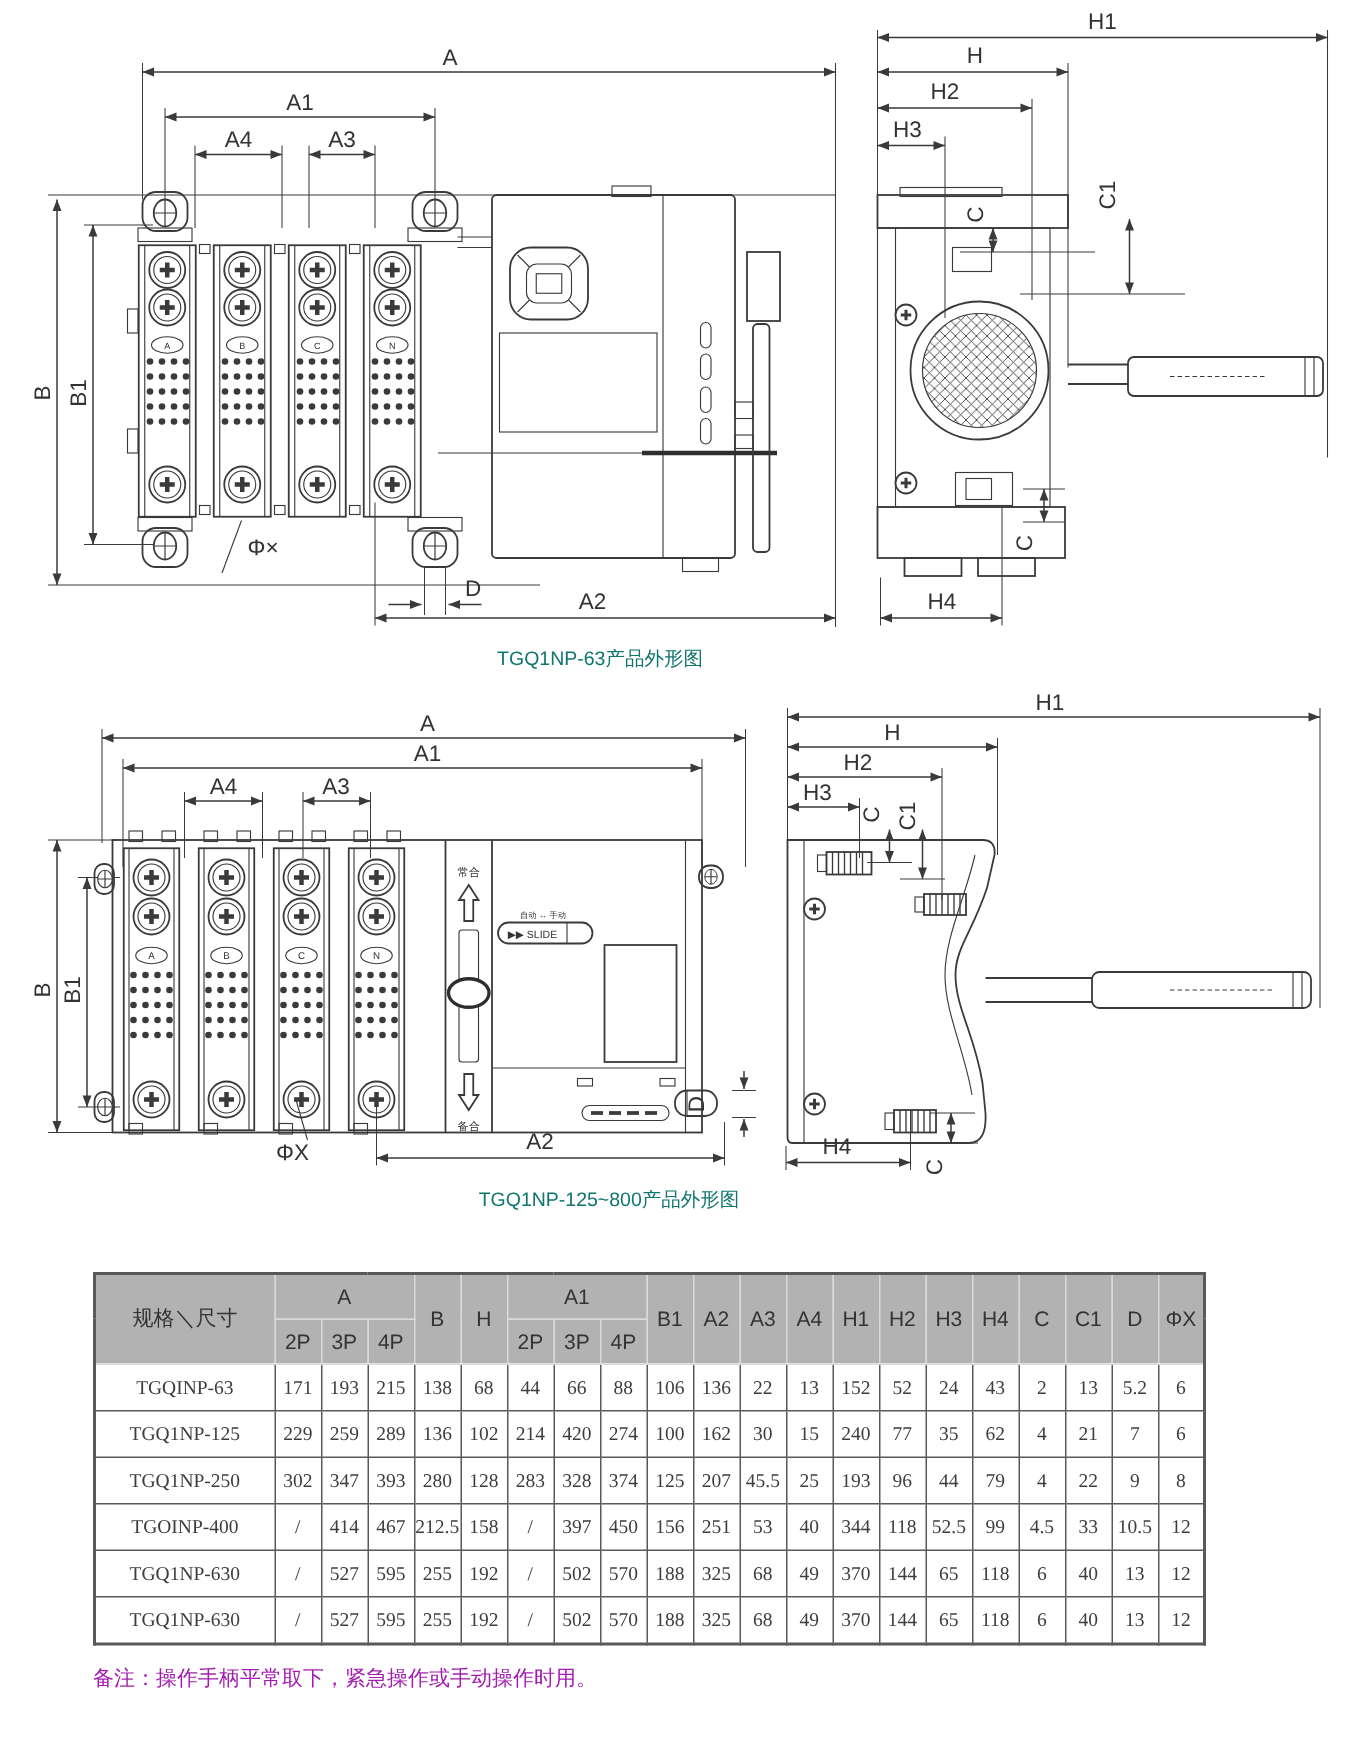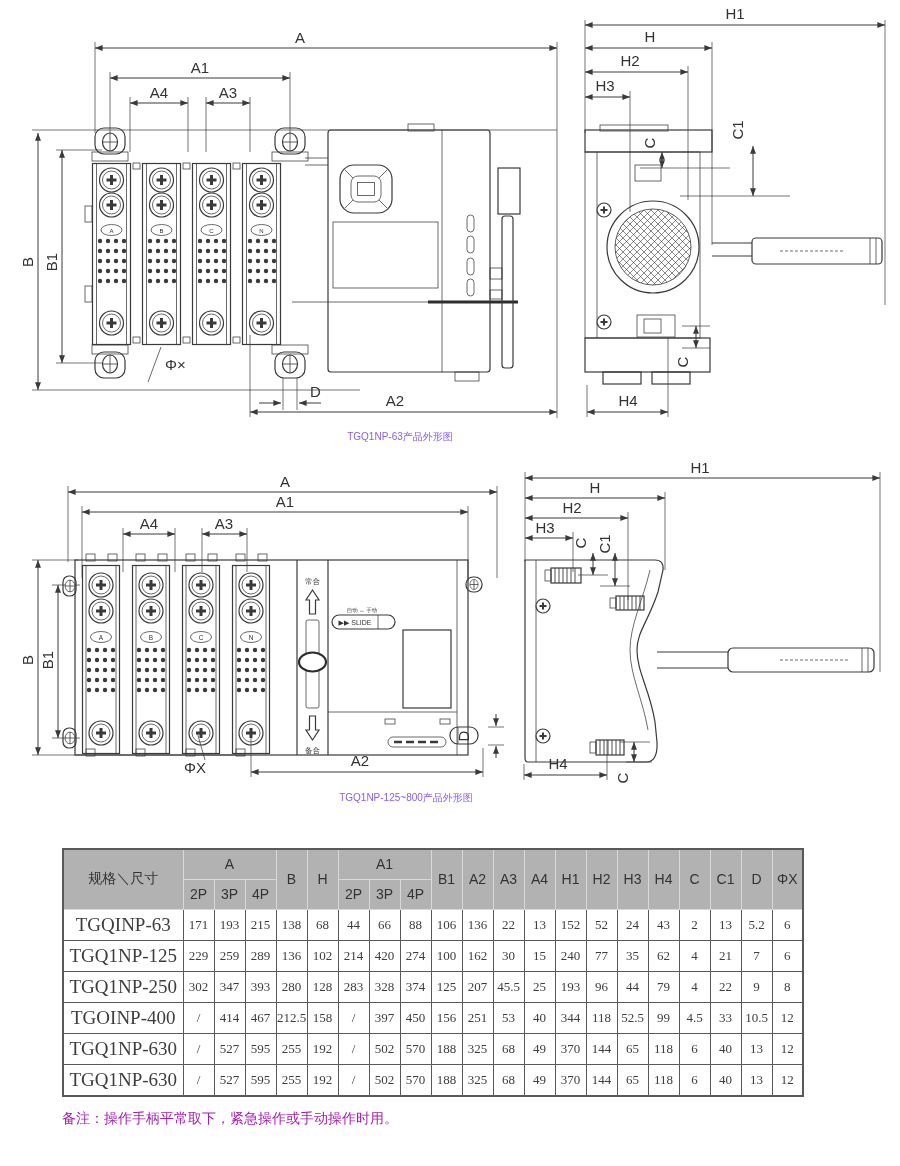--- a/index.html
+++ b/index.html
@@ -6,32 +6,32 @@
   body{width:900px;height:1166px;position:relative;background:#ffffff;
        font-family:"Liberation Sans",sans-serif;}
   svg{position:absolute;left:0;overflow:visible;}
   .dim{stroke:#3a3a3a;stroke-width:1;fill:none;}
   .ext{stroke:#3a3a3a;stroke-width:0.7;fill:none;}
   .ol{stroke:#3a3a3a;stroke-width:1.2;fill:none;}
   .ol2{stroke:#3a3a3a;stroke-width:0.75;fill:none;}
   .olw{stroke:#3a3a3a;stroke-width:1.2;fill:#ffffff;}
   .dimtext{font:15px "Liberation Sans",sans-serif;fill:#333333;}
   .tinytext{font-family:"Liberation Sans",sans-serif;fill:#333333;}
-  .caption{position:absolute;font-size:10px;color:#8b5cf6;text-align:center;width:500px;}
+  .caption{position:absolute;font-size:13px;color:#0f766e;text-align:center;width:500px;}
   #caption1{left:150px;top:430px;}
   #caption2{left:156px;top:791px;}
   #note{position:absolute;left:62px;top:1110px;font-size:14px;color:#a21caf;}
   #spec-table{position:absolute;left:62px;top:848px;width:740px;border-collapse:collapse;
       table-layout:fixed;color:#3d3d3d;border:2px solid #595959;}
   #spec-table th{background:#b2b2b2;font-family:"Liberation Sans",sans-serif;font-weight:normal;
       font-size:14px;border:1px solid #d9d9d9;color:#333333;padding:0;}
   #spec-table thead tr{height:30px;}
   #spec-table td{border:1px solid #595959;font-family:"Liberation Serif",serif;font-size:13px;
       text-align:center;height:30px;padding:0;background:#ffffff;}
-  #spec-table td.rowname{font-size:19px;}
+  #spec-table td.rowname{font-size:13px;}
 </style>
 </head>
 <body>
 
 <svg id="drawing1" style="top:0px" width="900" height="445" viewBox="0 0 900 445">
   <defs>
     <marker id="arr" viewBox="0 0 10 10" refX="9.5" refY="5" markerWidth="8.5" markerHeight="8.5" orient="auto-start-reverse">
       <path d="M0.5,1.5 L9.5,5 L0.5,8.5 Z" fill="#3a3a3a"></path>
     </marker>
     <pattern id="xh" width="7" height="7" patternUnits="userSpaceOnUse">

